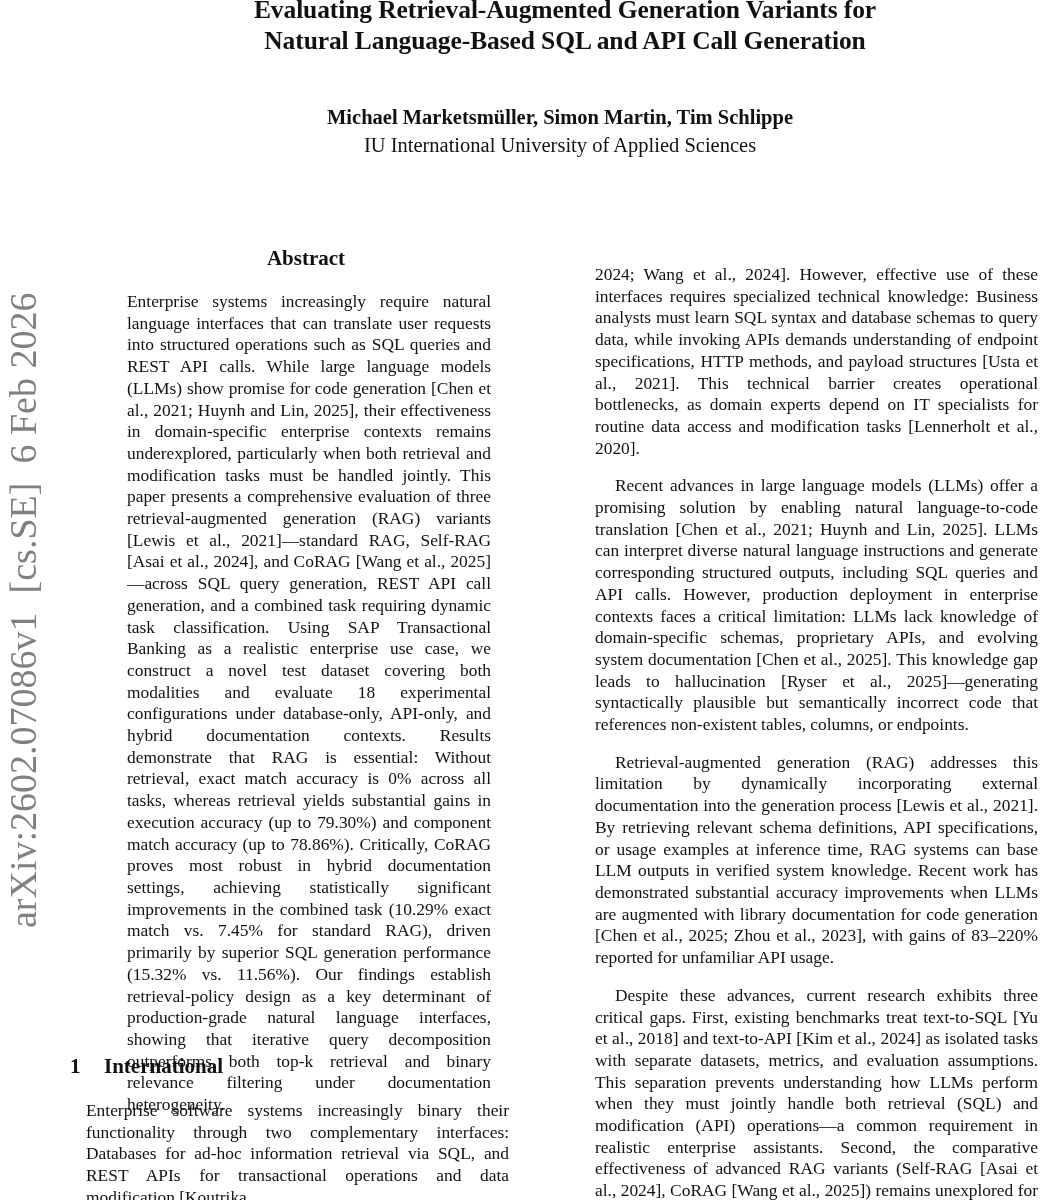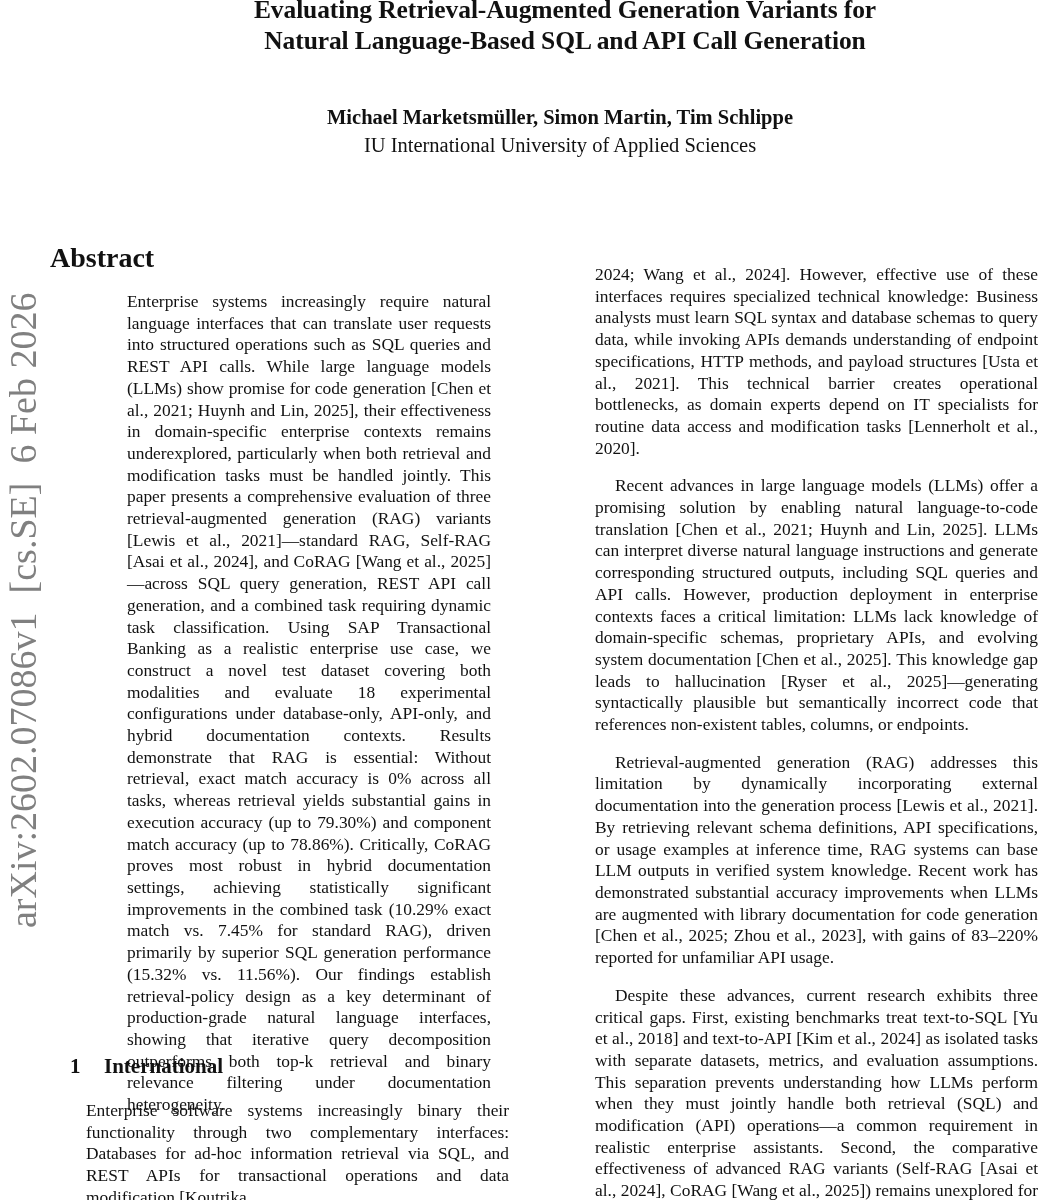--- a/index.html
+++ b/index.html
@@ -21,22 +21,22 @@
   }
   .arxiv {
     position: absolute; left: 3px; top: 928px; width: 700px; height: 40px;
     transform-origin: 0 0; transform: rotate(-90deg);
     font-size: 38px; line-height: 40px; color: #808080; white-space: pre;
     font-family: "Liberation Serif", serif;
   }
   .col { position: absolute; font-size: 17.4px; line-height: 21.7px; text-align: justify; }
   .col p { margin: 16px; }
   .abs-head {
-    position: absolute; left: 50px; width: 512px; top: 245px; 
-    font-weight: bold; font-size: 28px; line-height: 26px;
+    position: absolute; left: 50px; width: 512px; top: 245px; text-align: center;
+    font-weight: bold; font-size: 21px; line-height: 26px;
   }
   .abstract { left: 111px; width: 396px; top: 275px; }
   .abstract p { text-align: justify; }
   .sec-head {
     position: absolute; left: 70px; top: 1053px; font-weight: bold;
     font-size: 21px; line-height: 26px;
   }
   .sec-head .num { display: inline-block; width: 34px; }
   .intro-left { left: 70px; width: 455px; top: 1084px; }
   .right { left: 579px; width: 475px; top: 248px; }

